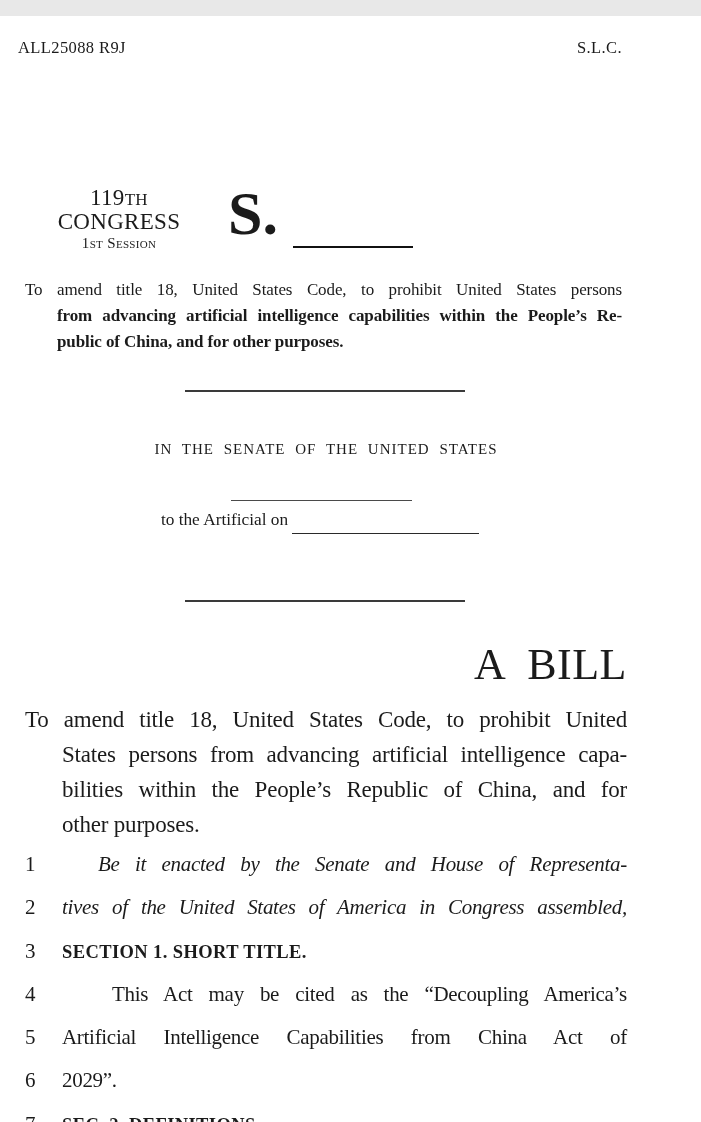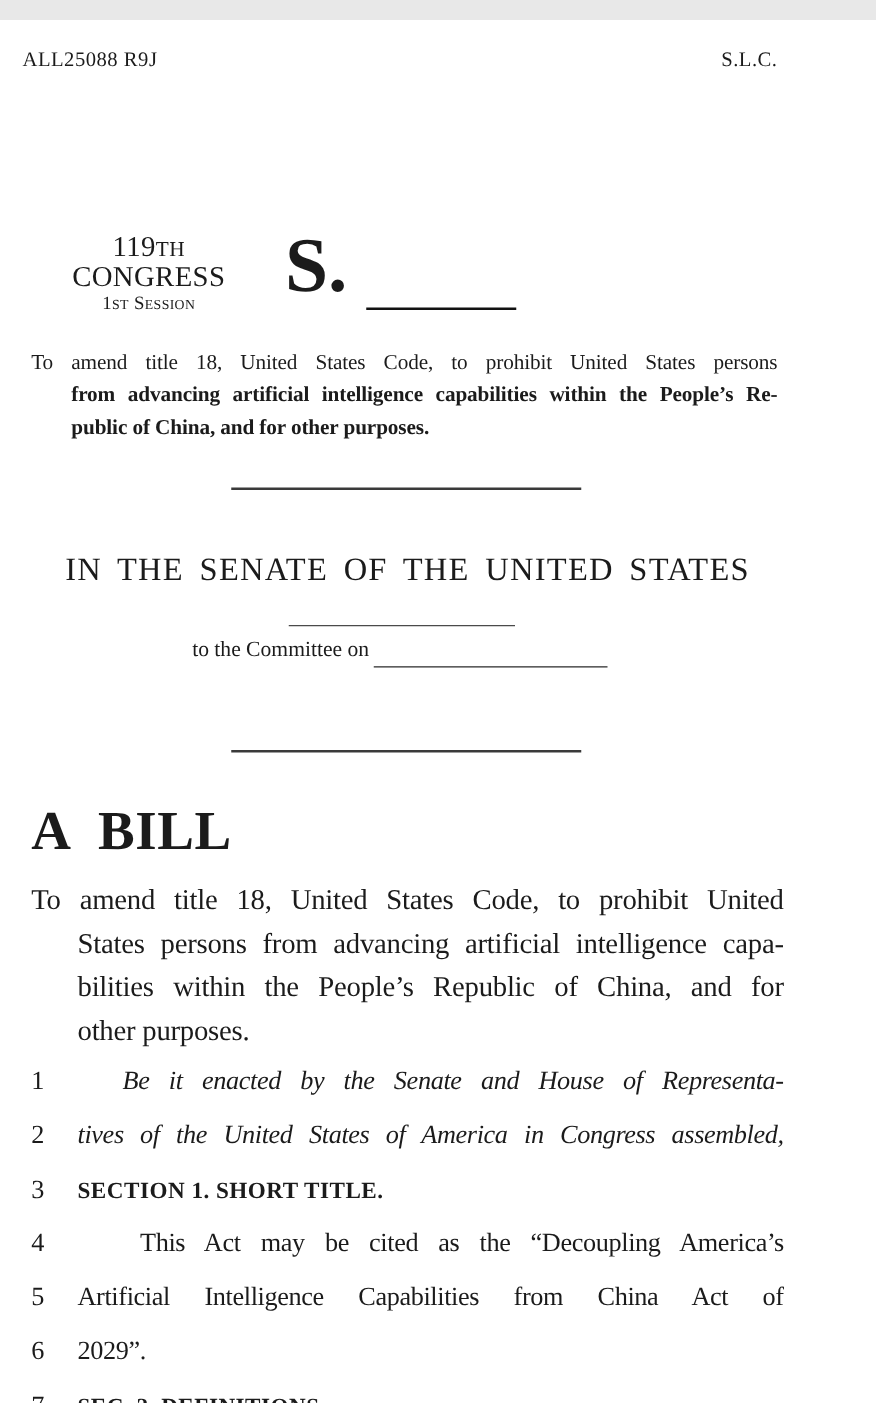--- a/index.html
+++ b/index.html
@@ -43,37 +43,37 @@
   }
   .preamble .cont{padding-left:32px;font-weight:bold;}
   
   .rule{position:absolute;left:185px;width:280px;border-top:2px solid #3a3a3a;}
   .rule1{top:374px;}
   .rule2{top:584px;}
   .rule-thin{position:absolute;top:484px;left:231px;width:181px;border-top:1.4px solid #4a4a4a;}
   
   .senate{
     position:absolute;top:425px;left:25px;width:602px;
-    text-align:center;font-size:26px;letter-spacing:1px;word-spacing:5px;
+    text-align:center;font-size:15px;letter-spacing:1px;word-spacing:5px;
   }
   
   .sponsor{
     position:absolute;top:491px;left:18px;width:604px;
     text-align:center;font-size:17.3px;line-height:25.5px;
   }
   .committee-blank{
     display:inline-block;width:187px;
     border-bottom:1.6px solid #2a2a2a;
     margin-left:4px;
   }
   
   .abill{
     position:absolute;top:626px;left:25px;width:602px;
-    text-align:left;font-size:44px;line-height:46px;
-    font-weight:bold;word-spacing:12px;letter-spacing:0.5px;
+    text-align:right;font-size:44px;line-height:46px;
+    font-weight:normal;word-spacing:12px;letter-spacing:0.5px;
   }
   
   .longtitle{
     position:absolute;top:686px;left:25px;width:602px;
     font-size:23px;line-height:35px;letter-spacing:-0.2px;
   }
   .longtitle .cont{padding-left:37px;}
   
   .jl{text-align:justify;text-align-last:justify;}
   
@@ -111,21 +111,21 @@
       <div class="cont ">public of China, and for other purposes.</div>
     </div>
 
   <div class="rule rule1"></div>
 
   <div class="senate">IN THE SENATE OF THE UNITED STATES</div>
 
   <div class="rule-thin"></div>
 
   <div class="sponsor">
-    <div><span>to the Committee on</span><span class="committee-blank">&nbsp;</span></div>
+    <div><span>to the Artificial on</span><span class="committee-blank">&nbsp;</span></div>
   </div>
 
   <div class="rule rule2"></div>
 
   <div class="abill">A BILL</div>
 
   <div class="longtitle" id="longtitle">
       <div class="jl">To amend title 18, United States Code, to prohibit United</div>
       <div class="cont jl">States persons from advancing artificial intelligence capa-</div>
       <div class="cont jl">bilities within the People’s Republic of China, and for</div>

